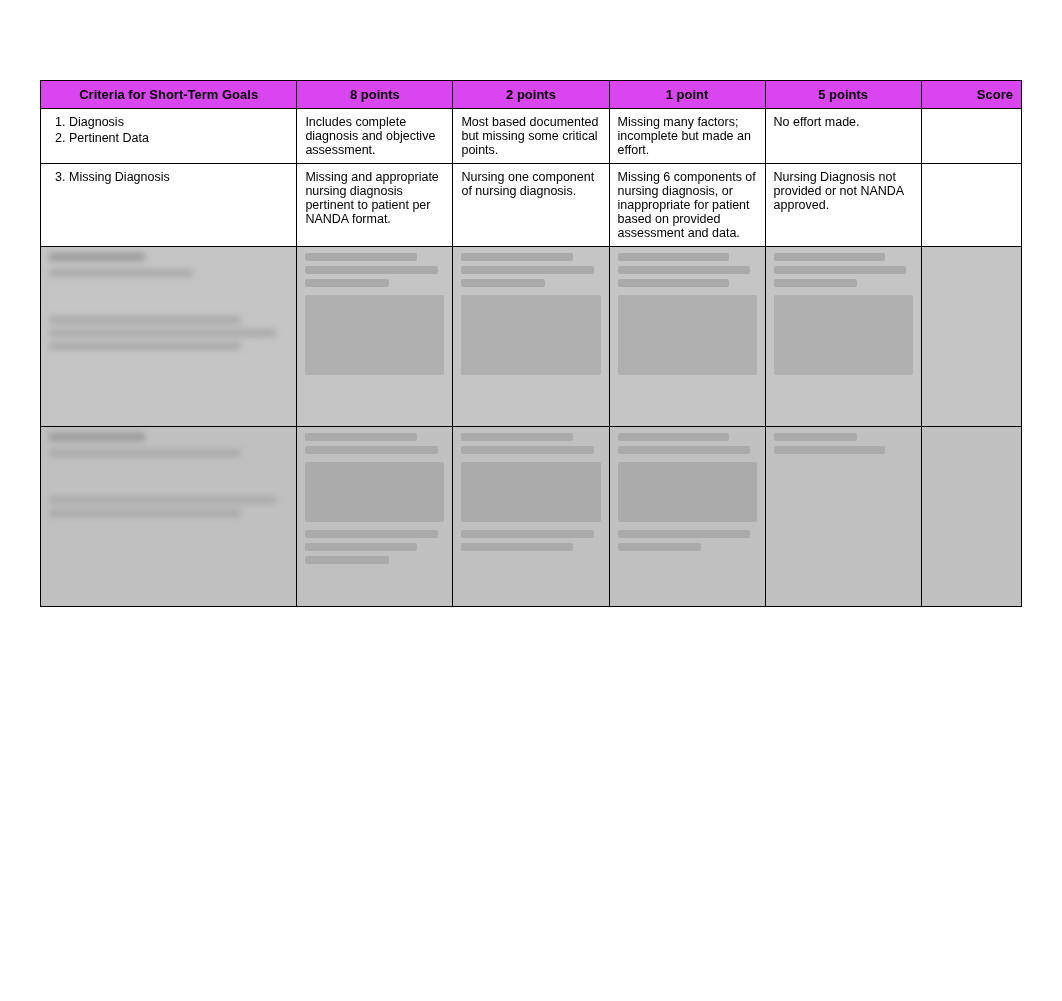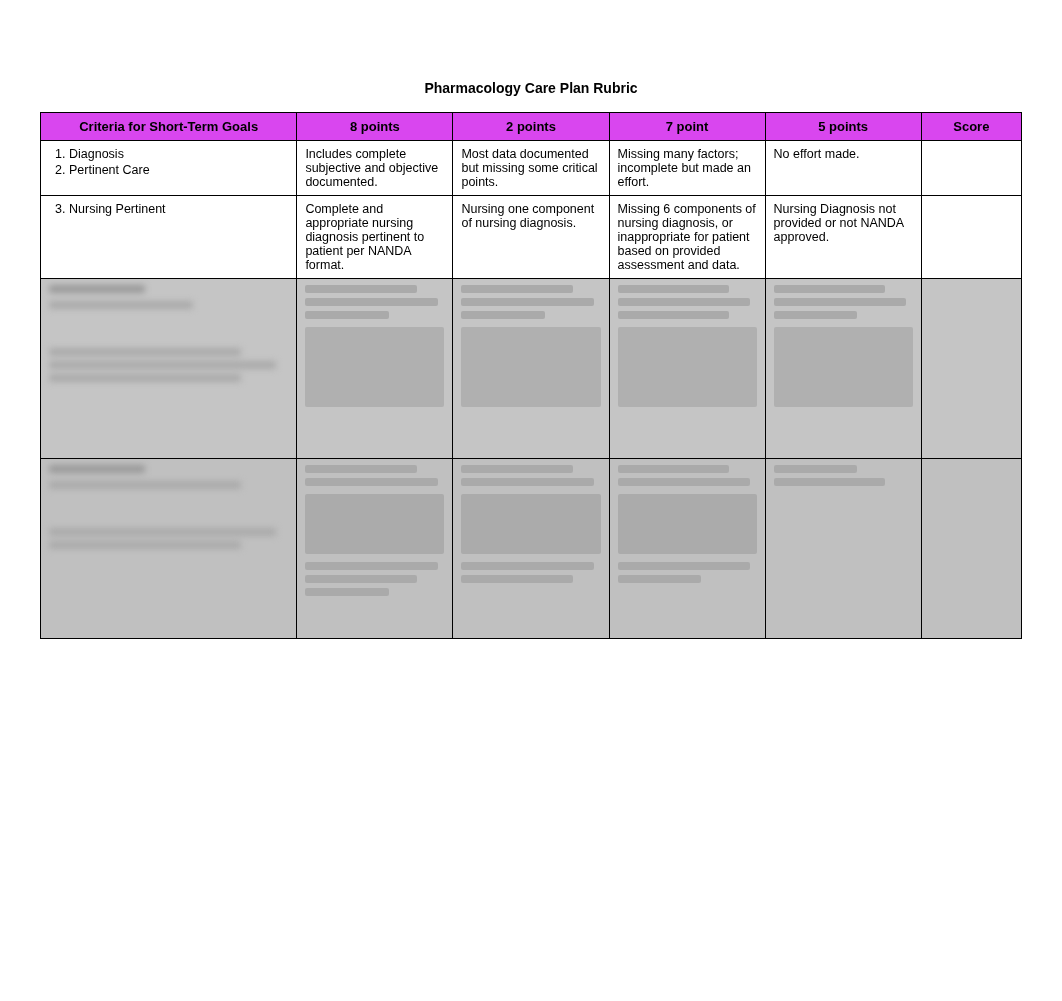--- a/index.html
+++ b/index.html
@@ -79,73 +79,73 @@
     }
 
     .blurred-text-block.short { width: 60%; }
     .blurred-text-block.medium { width: 80%; }
     .blurred-text-block.long { width: 95%; }
     .blurred-text-block.xshort { width: 40%; }
 
     
     .score-col {
       width: 90px;
+      text-align: right;
     }
 
     
     .criteria-col {
       width: 230px;
     }
 
     
     .points-col {
       width: 140px;
     }
   </style>
 </head>
 <body>
 
 <div class="page-container">
 
-  <div class="rubric-title">Pharmacology Care Plan Rubric</div>
 
   <table class="rubric-table">
     <thead>
       <tr>
         <th class="criteria-col">Criteria for Short-Term Goals</th>
         <th class="points-col">8 points</th>
         <th class="points-col">2 points</th>
-        <th class="points-col">7 point</th>
+        <th class="points-col">1 point</th>
         <th class="points-col">5 points</th>
         <th class="score-col">Score</th>
       </tr>
     </thead>
     <tbody>
 
       <tr>
         <td class="criteria-col criteria-cell">
           <ol start="1">
             <li>Diagnosis</li>
-            <li>Pertinent Care</li>
+            <li>Pertinent Data</li>
           </ol>
         </td>
-        <td class="points-col">Includes complete subjective and objective documented.</td>
-        <td class="points-col">Most data documented but missing some critical points.</td>
+        <td class="points-col">Includes complete diagnosis and objective assessment.</td>
+        <td class="points-col">Most based documented but missing some critical points.</td>
         <td class="points-col">Missing many factors; incomplete but made an effort.</td>
         <td class="points-col">No effort made.</td>
         <td class="score-col"></td>
       </tr>
 
       <tr>
         <td class="criteria-col criteria-cell">
           <ol start="3">
-            <li>Nursing Pertinent</li>
+            <li>Missing Diagnosis</li>
           </ol>
         </td>
-        <td class="points-col">Complete and appropriate nursing diagnosis pertinent to patient per NANDA format.</td>
+        <td class="points-col">Missing and appropriate nursing diagnosis pertinent to patient per NANDA format.</td>
         <td class="points-col">Nursing one component of nursing diagnosis.</td>
         <td class="points-col">Missing 6 components of nursing diagnosis, or inappropriate for patient based on provided assessment and data.</td>
         <td class="points-col">Nursing Diagnosis not provided or not NANDA approved.</td>
         <td class="score-col"></td>
       </tr>
 
       <tr style="height: 180px;">
         <td class="criteria-col blurred-cell" style="background:#c5c5c5;">
           <div class="blurred-content">
             <div class="blurred-text-block xshort" style="background:#999; margin-bottom:8px;"></div>

